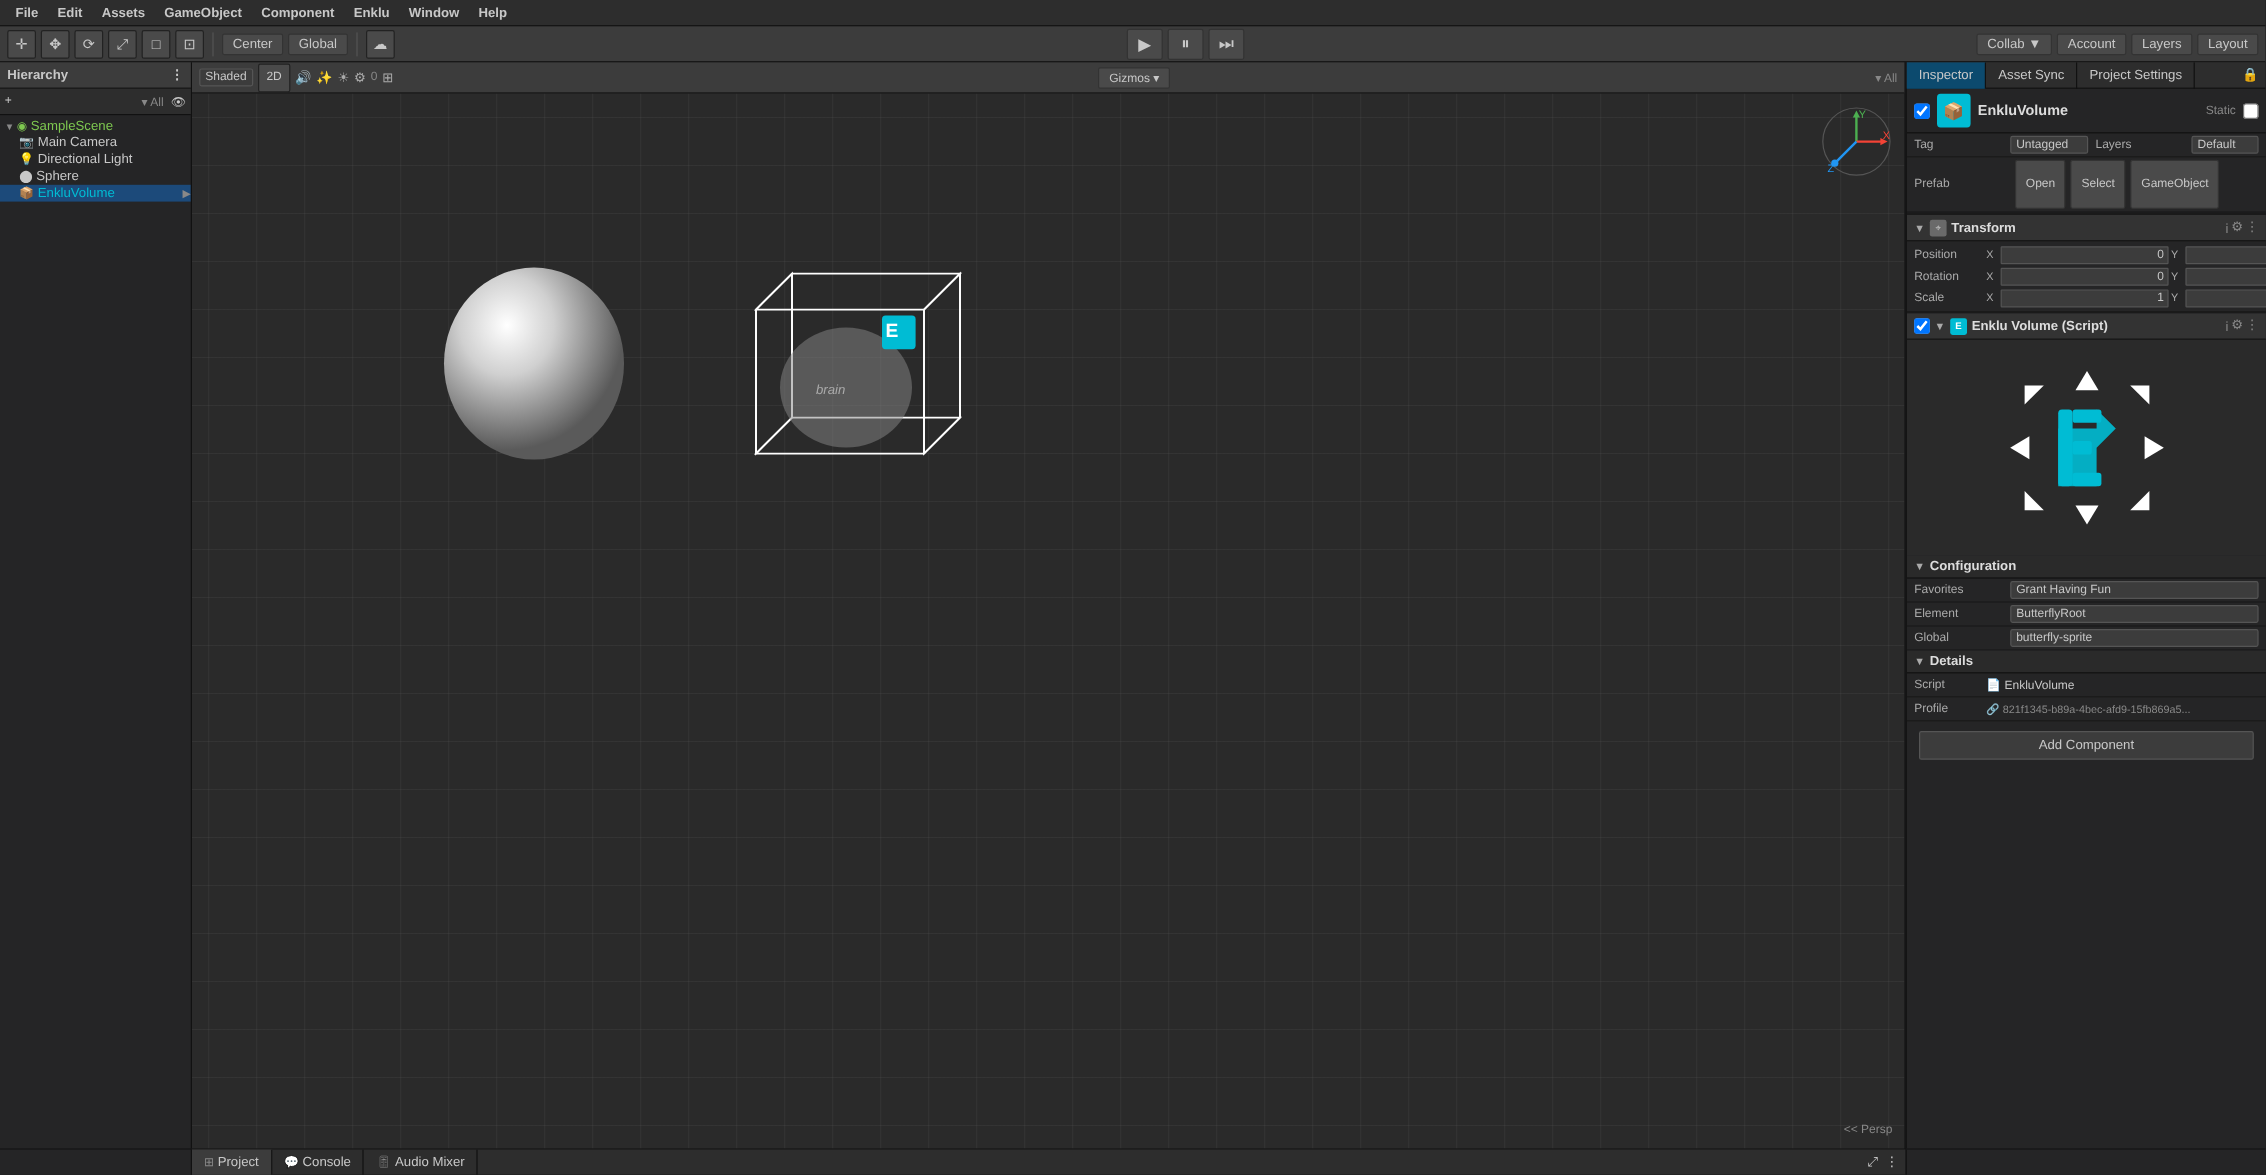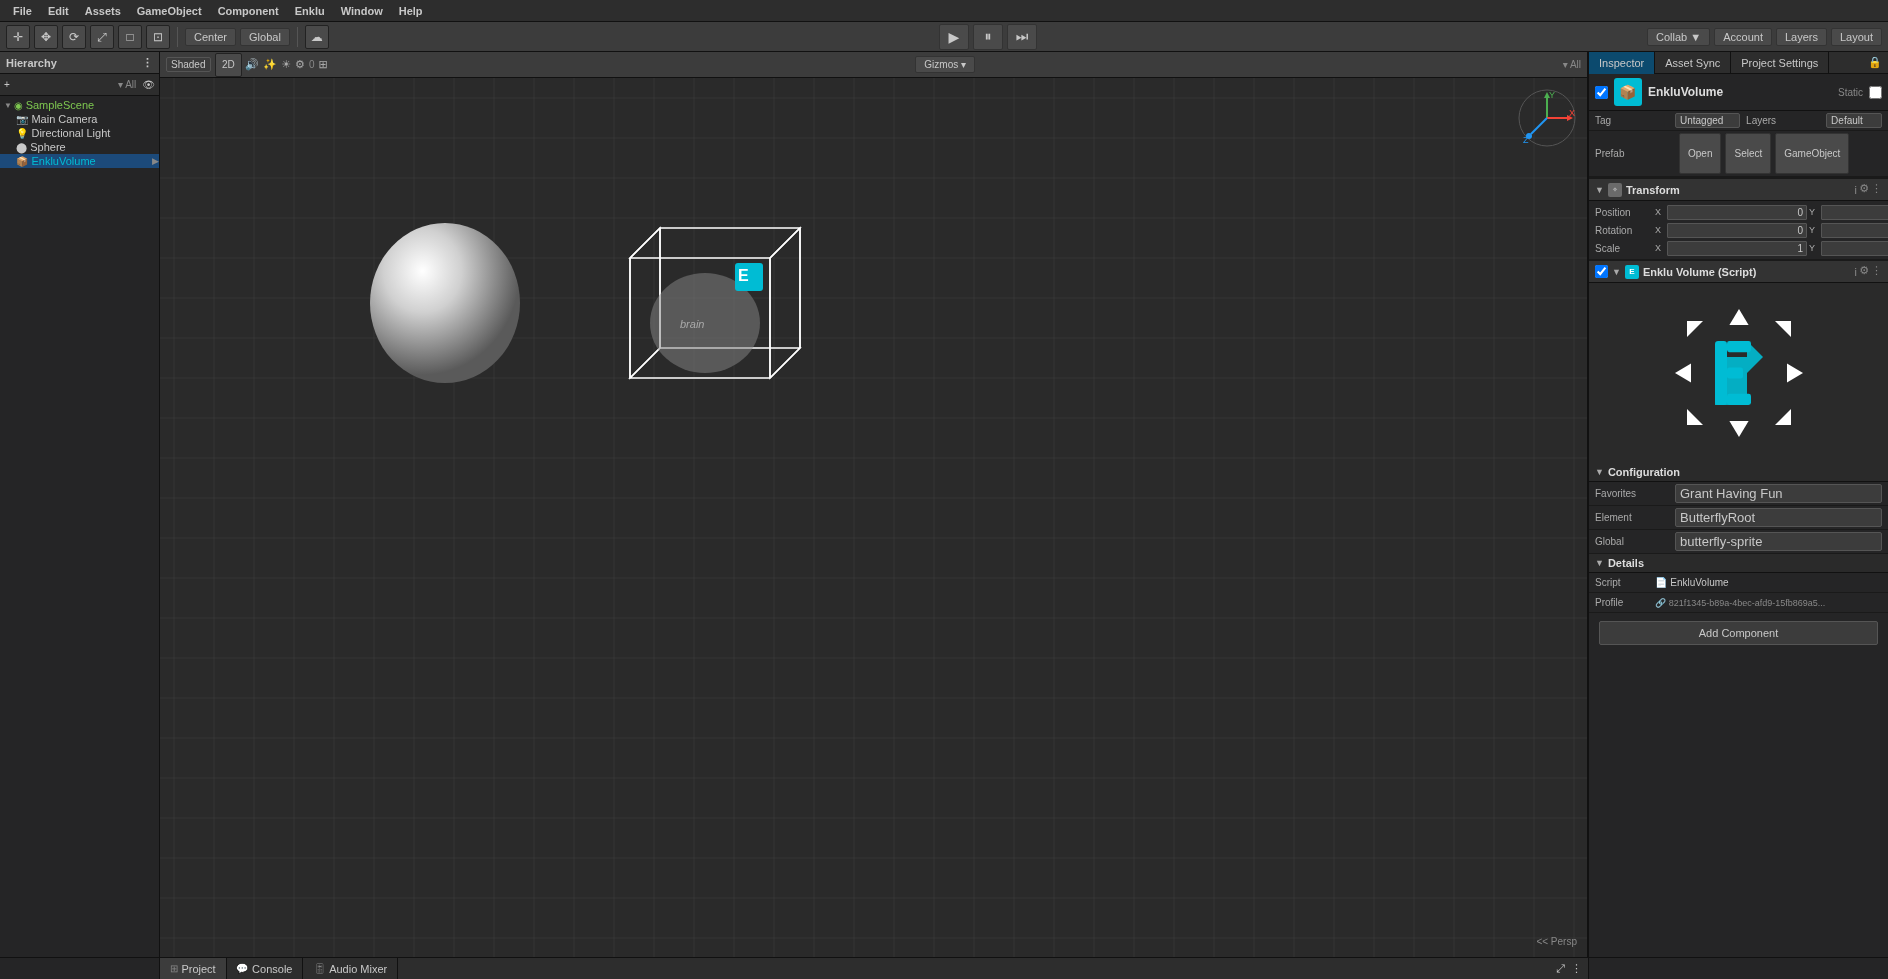--- a/index.html
+++ b/index.html
@@ -330,21 +330,21 @@
       padding: 2px 6px;
       min-height: 20px;
       border-bottom: 1px solid #1a1a1a;
     }
     .config-label { color: #aaa; width: 80px; flex-shrink: 0; font-size: 10px; }
     .config-select {
       flex: 1;
       background: #3c3c3c;
       border: 1px solid #555;
       color: #c8c8c8;
-      font-size: 13px;
+      font-size: 10px;
       padding: 1px 4px;
       border-radius: 2px;
     }
     .details-row {
       display: flex; align-items: center;
       padding: 2px 6px;
       min-height: 20px;
       border-bottom: 1px solid #1a1a1a;
     }
     .details-label { color: #aaa; width: 60px; flex-shrink: 0; font-size: 10px; }

